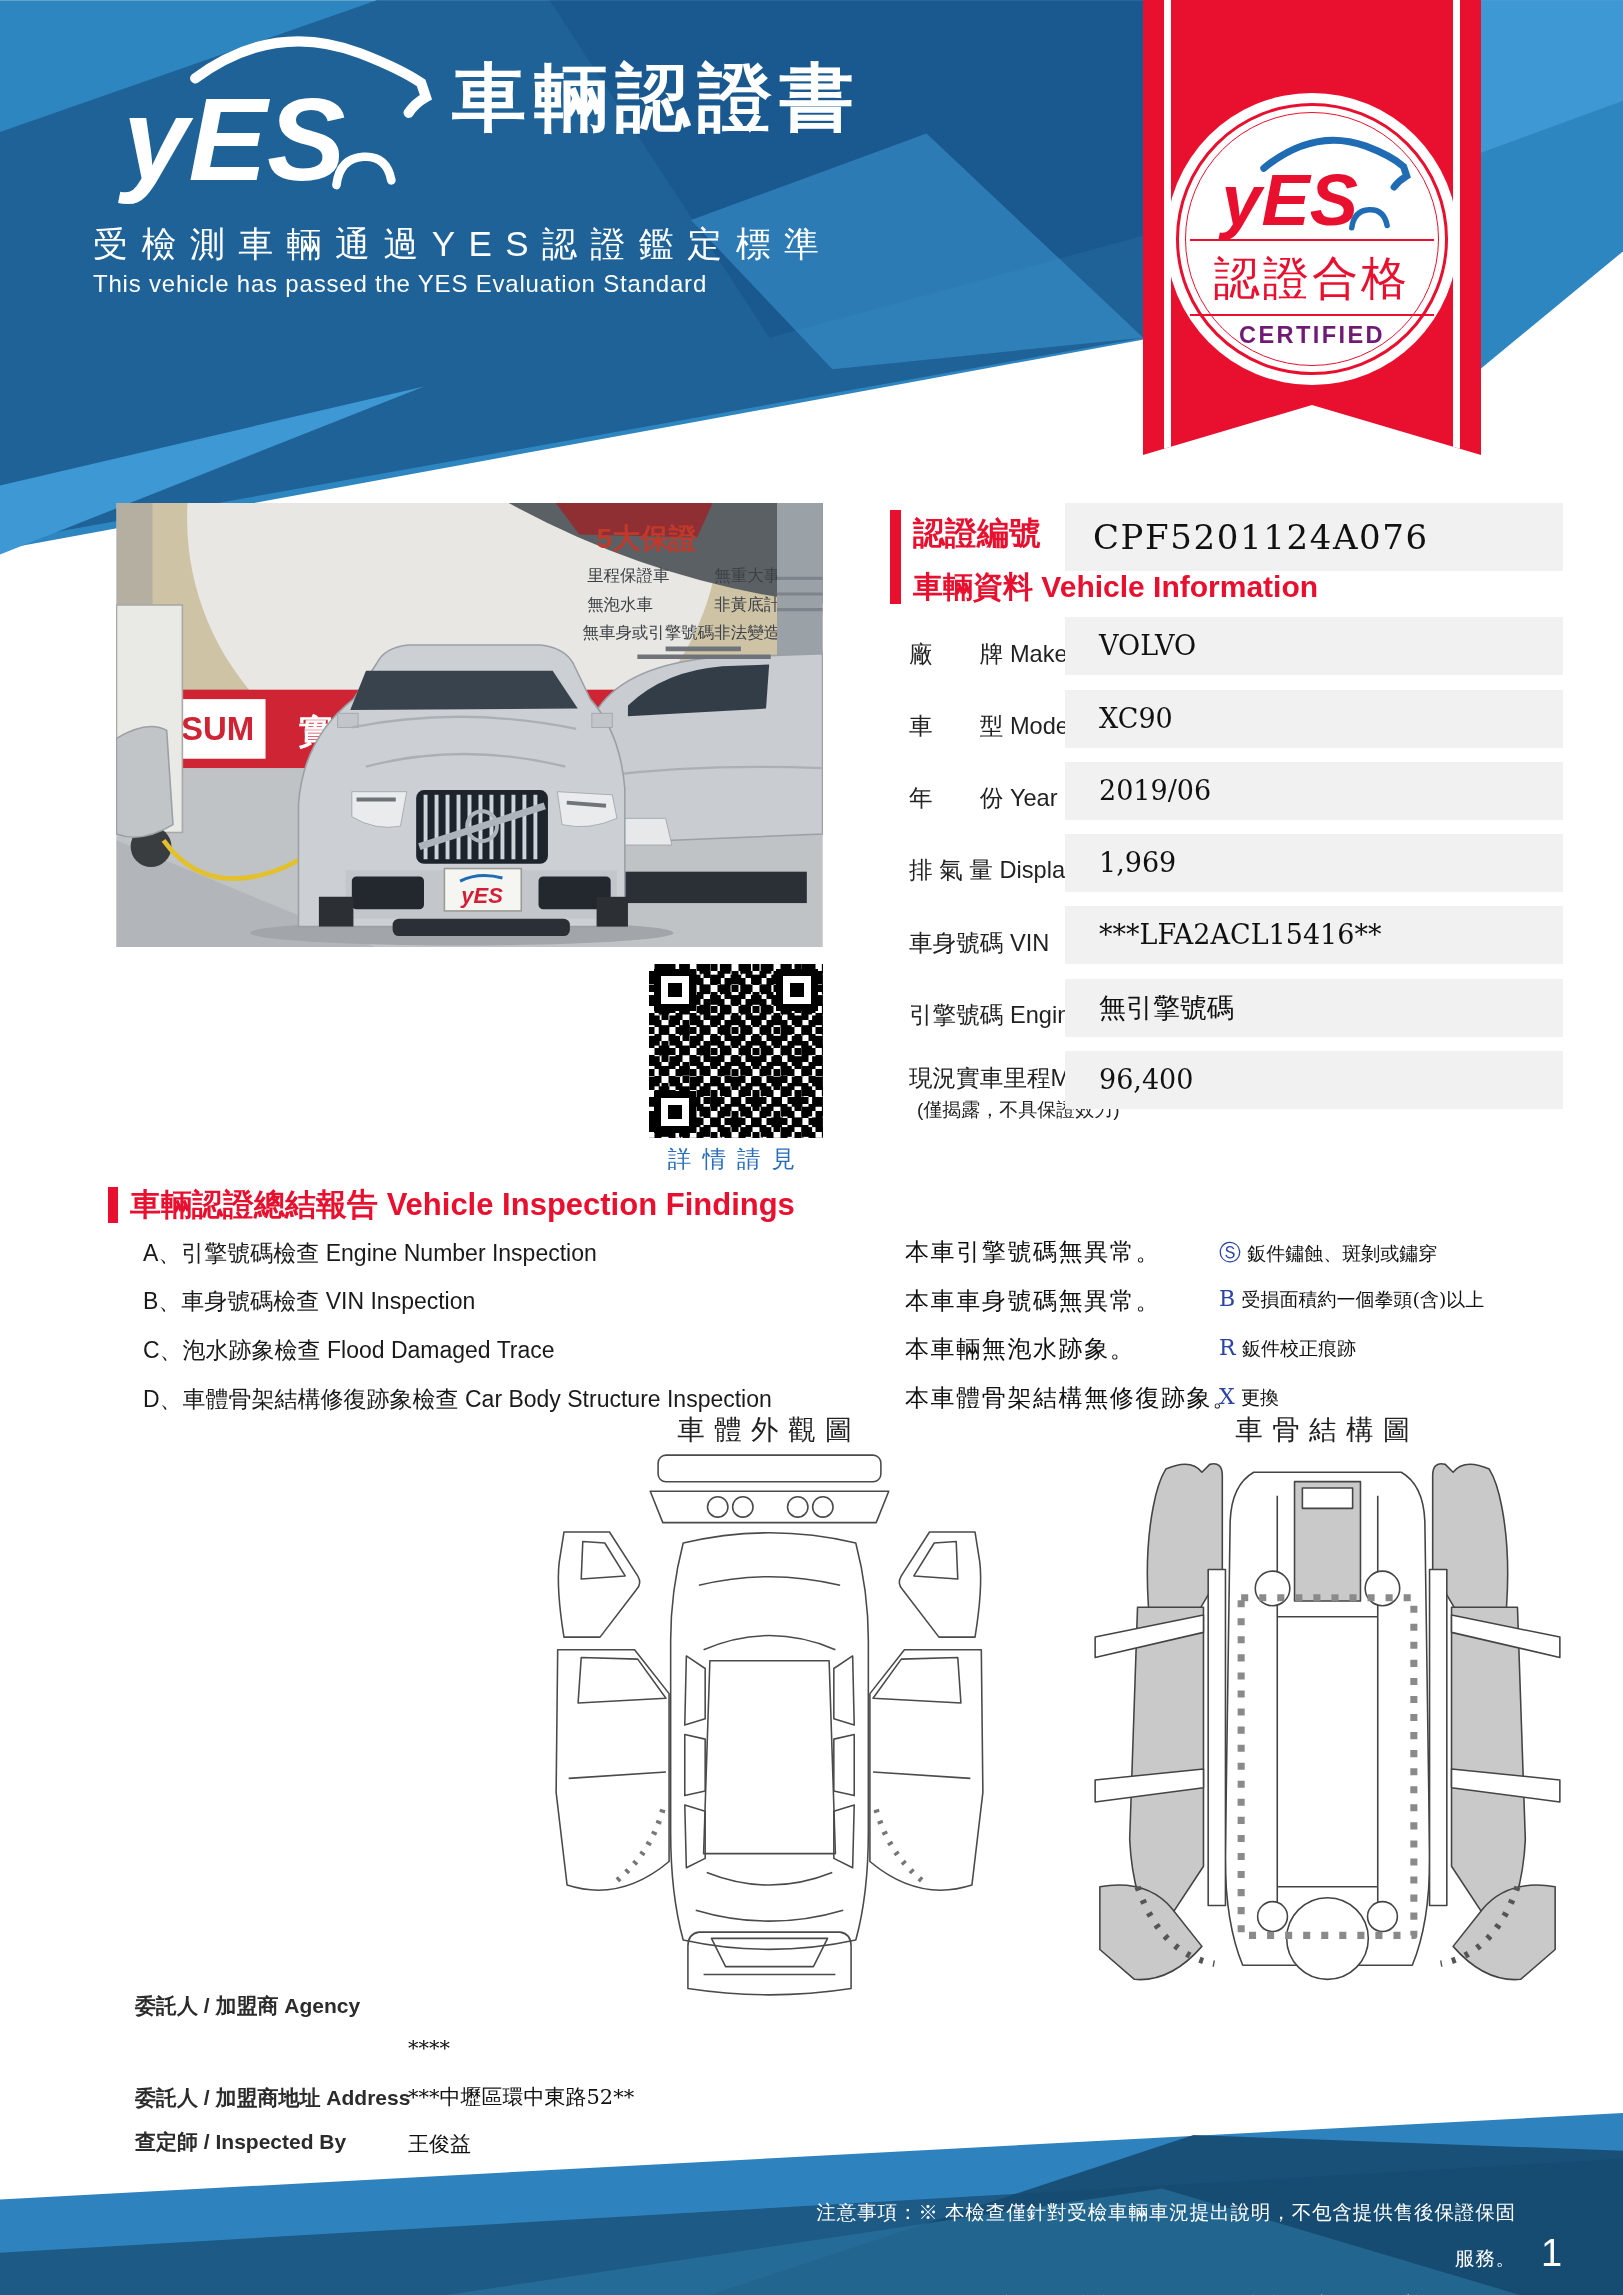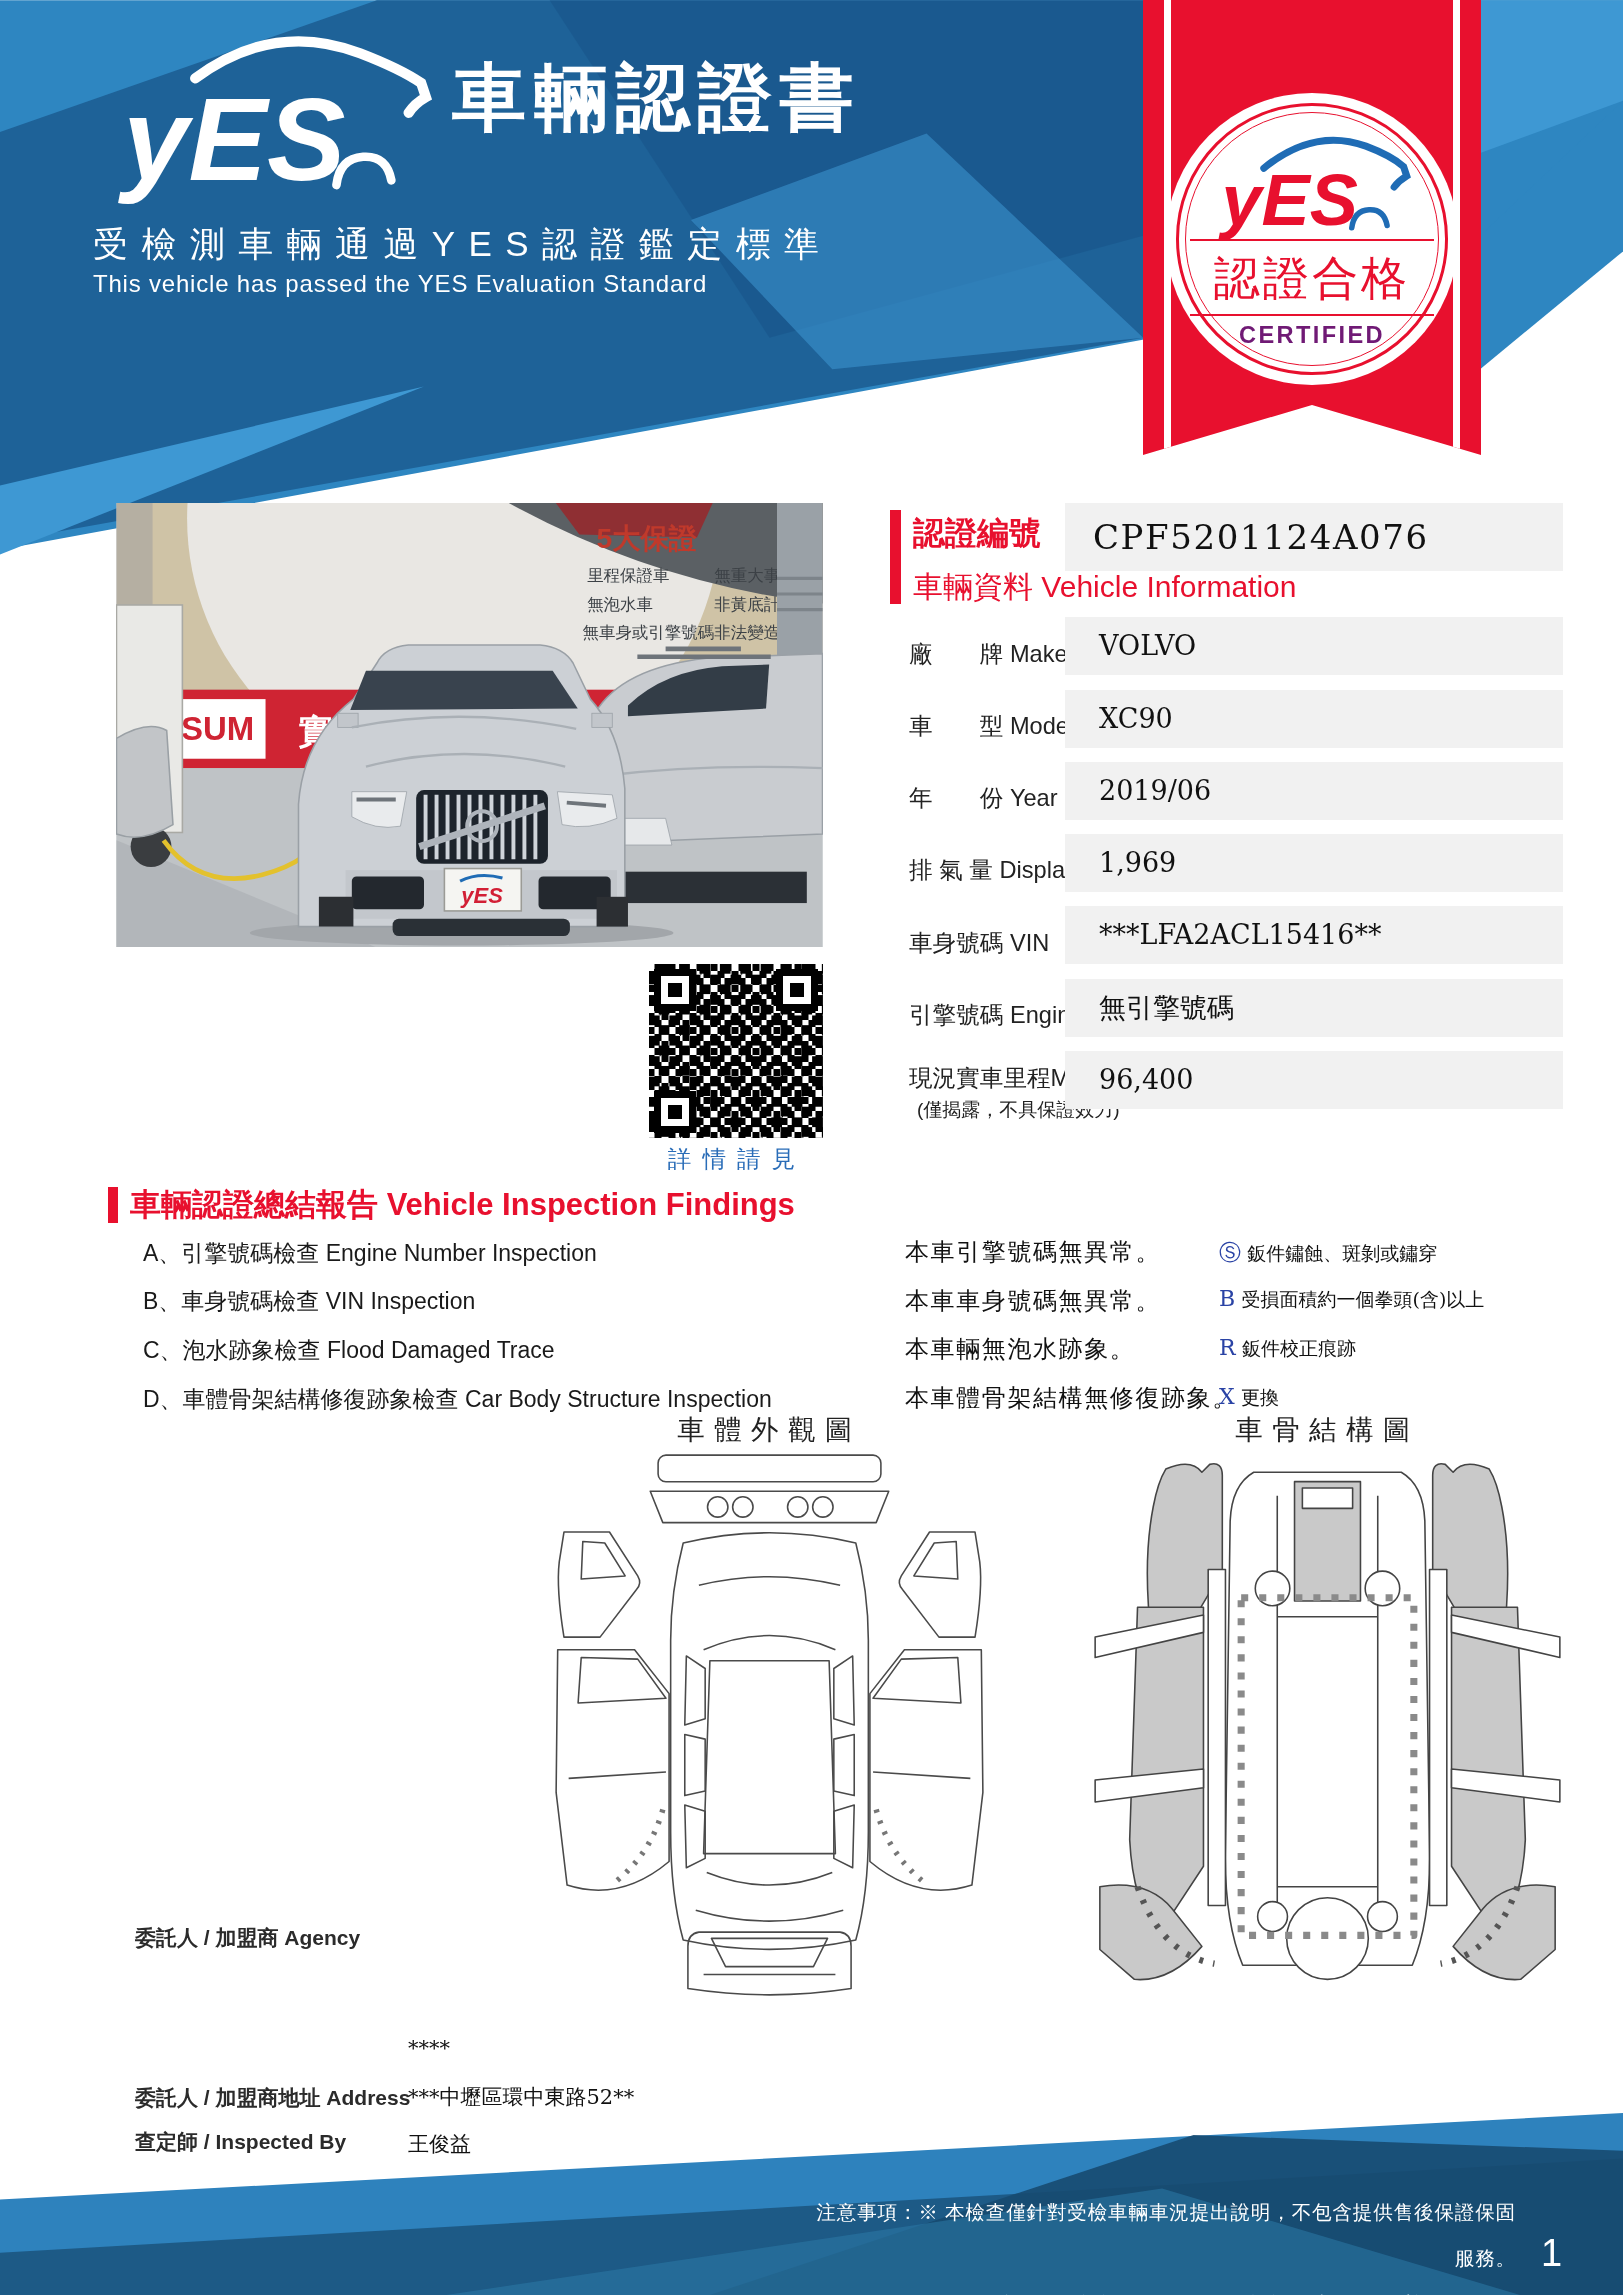--- a/index.html
+++ b/index.html
@@ -32,21 +32,21 @@
   .seal-rule { position:absolute; left:23.6px; right:23.6px; height:2.4px; background:#e8102e; }
   .seal-zh { position:absolute; left:0; right:0; top:155px; text-align:center; font-size:46px; font-weight:normal; color:#e8102e; letter-spacing:3.1px; }
   .seal-en { position:absolute; left:0; right:0; top:229px; text-align:center; font-size:23.6px; font-weight:bold; color:#701a75; letter-spacing:2.4px; }
 
   
   .redbar { background:#e8102e; }
   .cert-label { left:913px; top:512px; font-size:32px; font-weight:bold; color:#e8102e; }
   .cert-box { left:1065px; top:503px; width:498px; height:68px; background:#f1f1f1; }
   .cert-num { padding-left:28px; line-height:68px; font-size:34px; letter-spacing:1.6px;
               font-family:"DejaVu Serif","Liberation Serif",serif; color:#111; }
-  .vi-head { left:913px; top:567px; font-size:30px; font-weight:normal; color:#e8102e; }
+  .vi-head { left:913px; top:567px; font-size:30px; font-weight:bold; color:#e8102e; }
   .f-label { left:909px; width:346px; font-size:23.6px; color:#222; }
   .f-sub { font-size:19px; color:#222; margin-top:3.1px; margin-left:7.9px; }
   .f-box { left:1065px; width:498px; height:58px; background:#f1f1f1; }
   .f-val { padding-left:34px; line-height:58px; font-size:27px;
            font-family:"DejaVu Serif","Liberation Serif",serif; color:#111; }
 
   
   .find-head { left:130px; top:1184px; font-size:31px; font-weight:bold; color:#e8102e; }
   .find-item { left:143px; font-size:23px; color:#1a1a1a; }
   .find-res { left:905px; font-size:24px; color:#111;
@@ -337,21 +337,21 @@
         <path d="M58,200 h84 v330 l-58,88 q-32,-42 -36,-122 Z"></path>
         <path d="M4,238 l138,-28 v22 l-138,32 Z" fill="#fff"></path>
         <path d="M4,420 l138,-14 v24 l-138,18 Z" fill="#fff"></path>
         <path d="M10,556 q60,-10 92,28 l38,48 q-40,46 -86,42 l-44,-38 Z"></path>
         <path d="M58,556 q30,86 98,98" fill="none" stroke="#555" stroke-width="8" stroke-dasharray="5 13"></path>
       </g>
       <use href="#str-side" transform="translate(600,0) scale(-1,1)"></use>
     </g>
   </svg>
 
-  <div class="abs ag-label" style="top:1924px">委託人 / 加盟商 Agency</div>
+  <div class="abs ag-label" style="top:1992px">委託人 / 加盟商 Agency</div>
   <div class="abs ag-val" style="top:2036px">****</div>
   <div class="abs ag-label" style="top:2084px">委託人 / 加盟商地址 Address</div>
   <div class="abs ag-val" style="top:2083px">***中壢區環中東路52**</div>
   <div class="abs ag-label" style="top:2128px">查定師 / Inspected By</div>
   <div class="abs ag-val" style="top:2130px">王俊益</div>
 
   <svg class="abs" style="left:0;top:2113px" width="1623" height="183" viewBox="0 0 2067 233">
     <polygon points="0,110 2067,0 2067,233 0,233" fill="#2e82bd"></polygon>
     <polygon points="0,178 2067,58 2067,233 0,233" fill="#1d5a86"></polygon>
     <polygon points="900,233 1520,28 2067,48 2067,233" fill="#174a70" opacity="0.9"></polygon>

